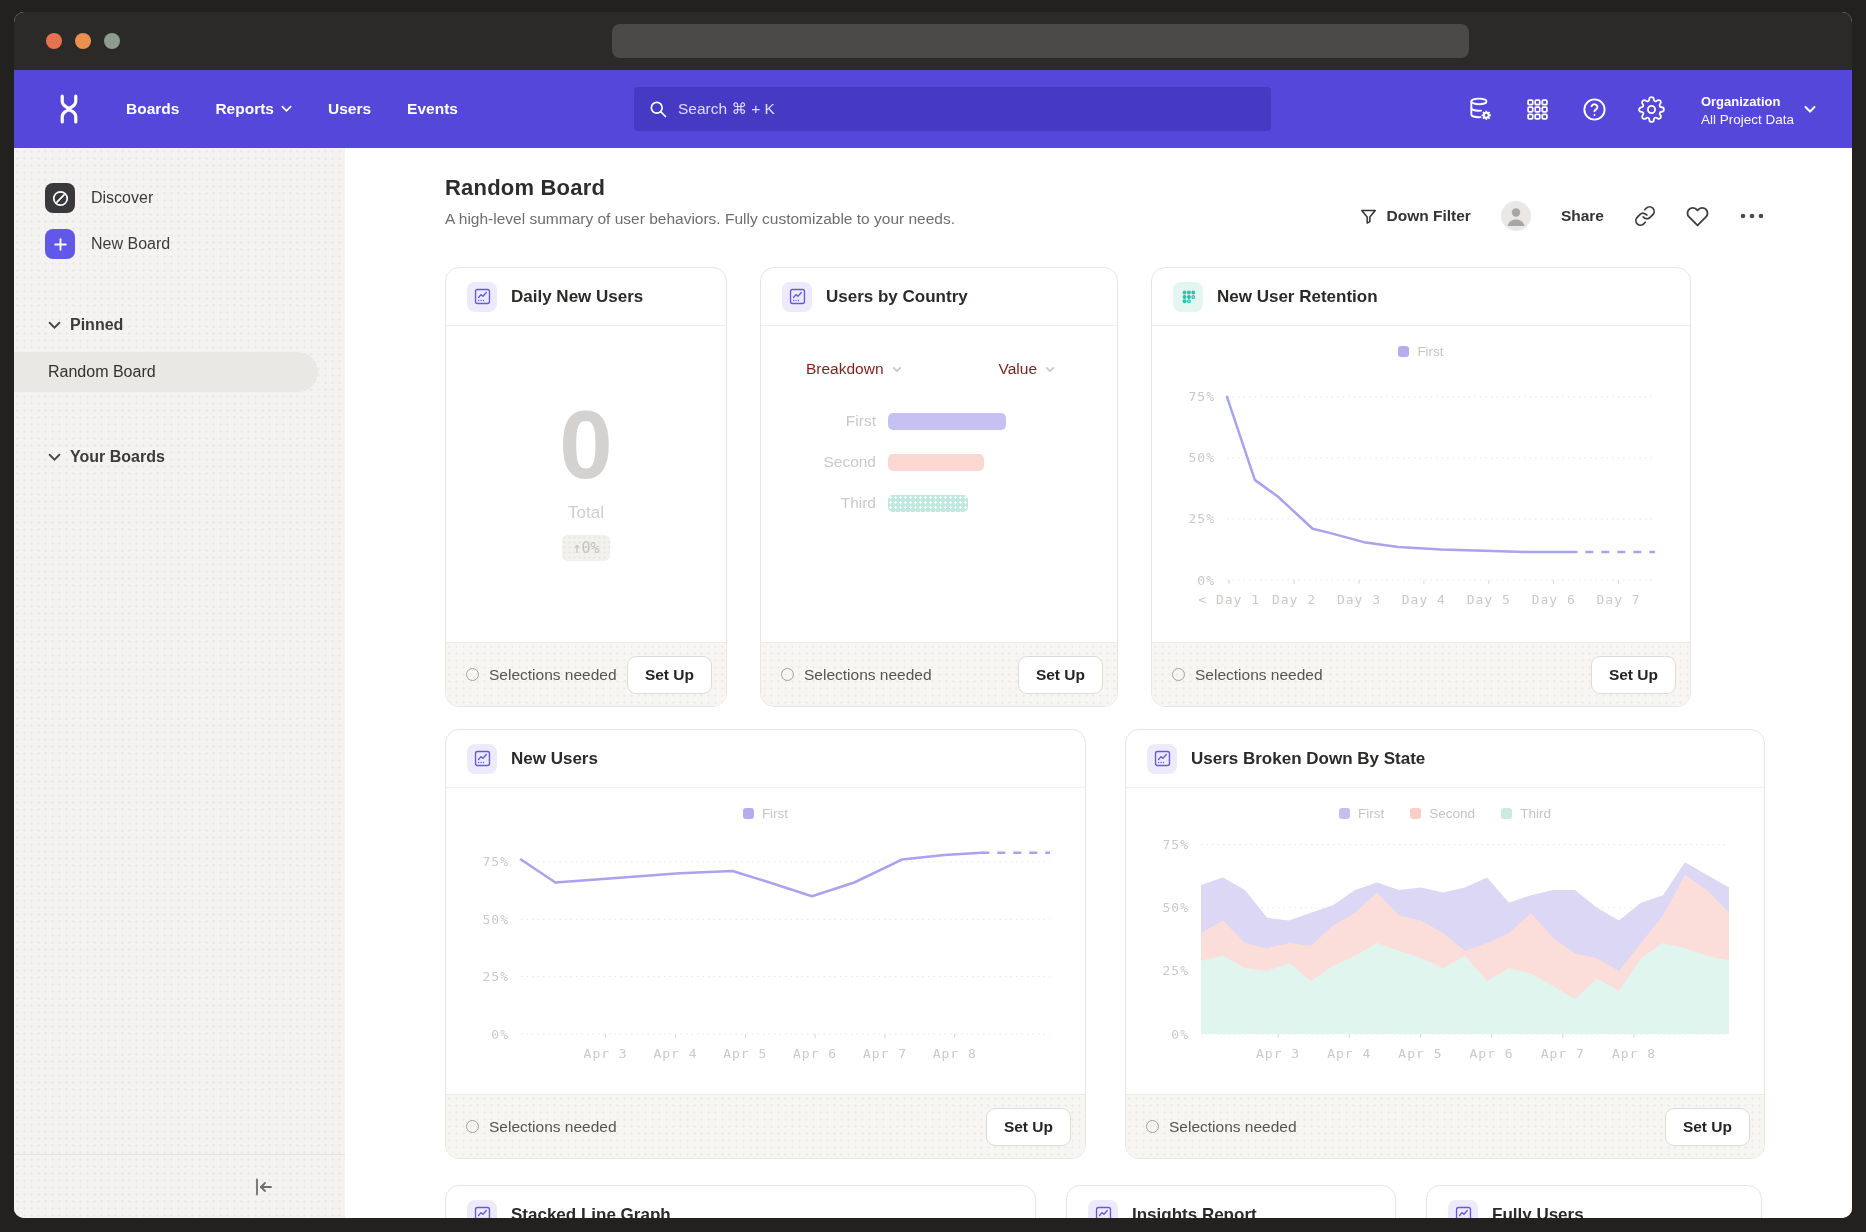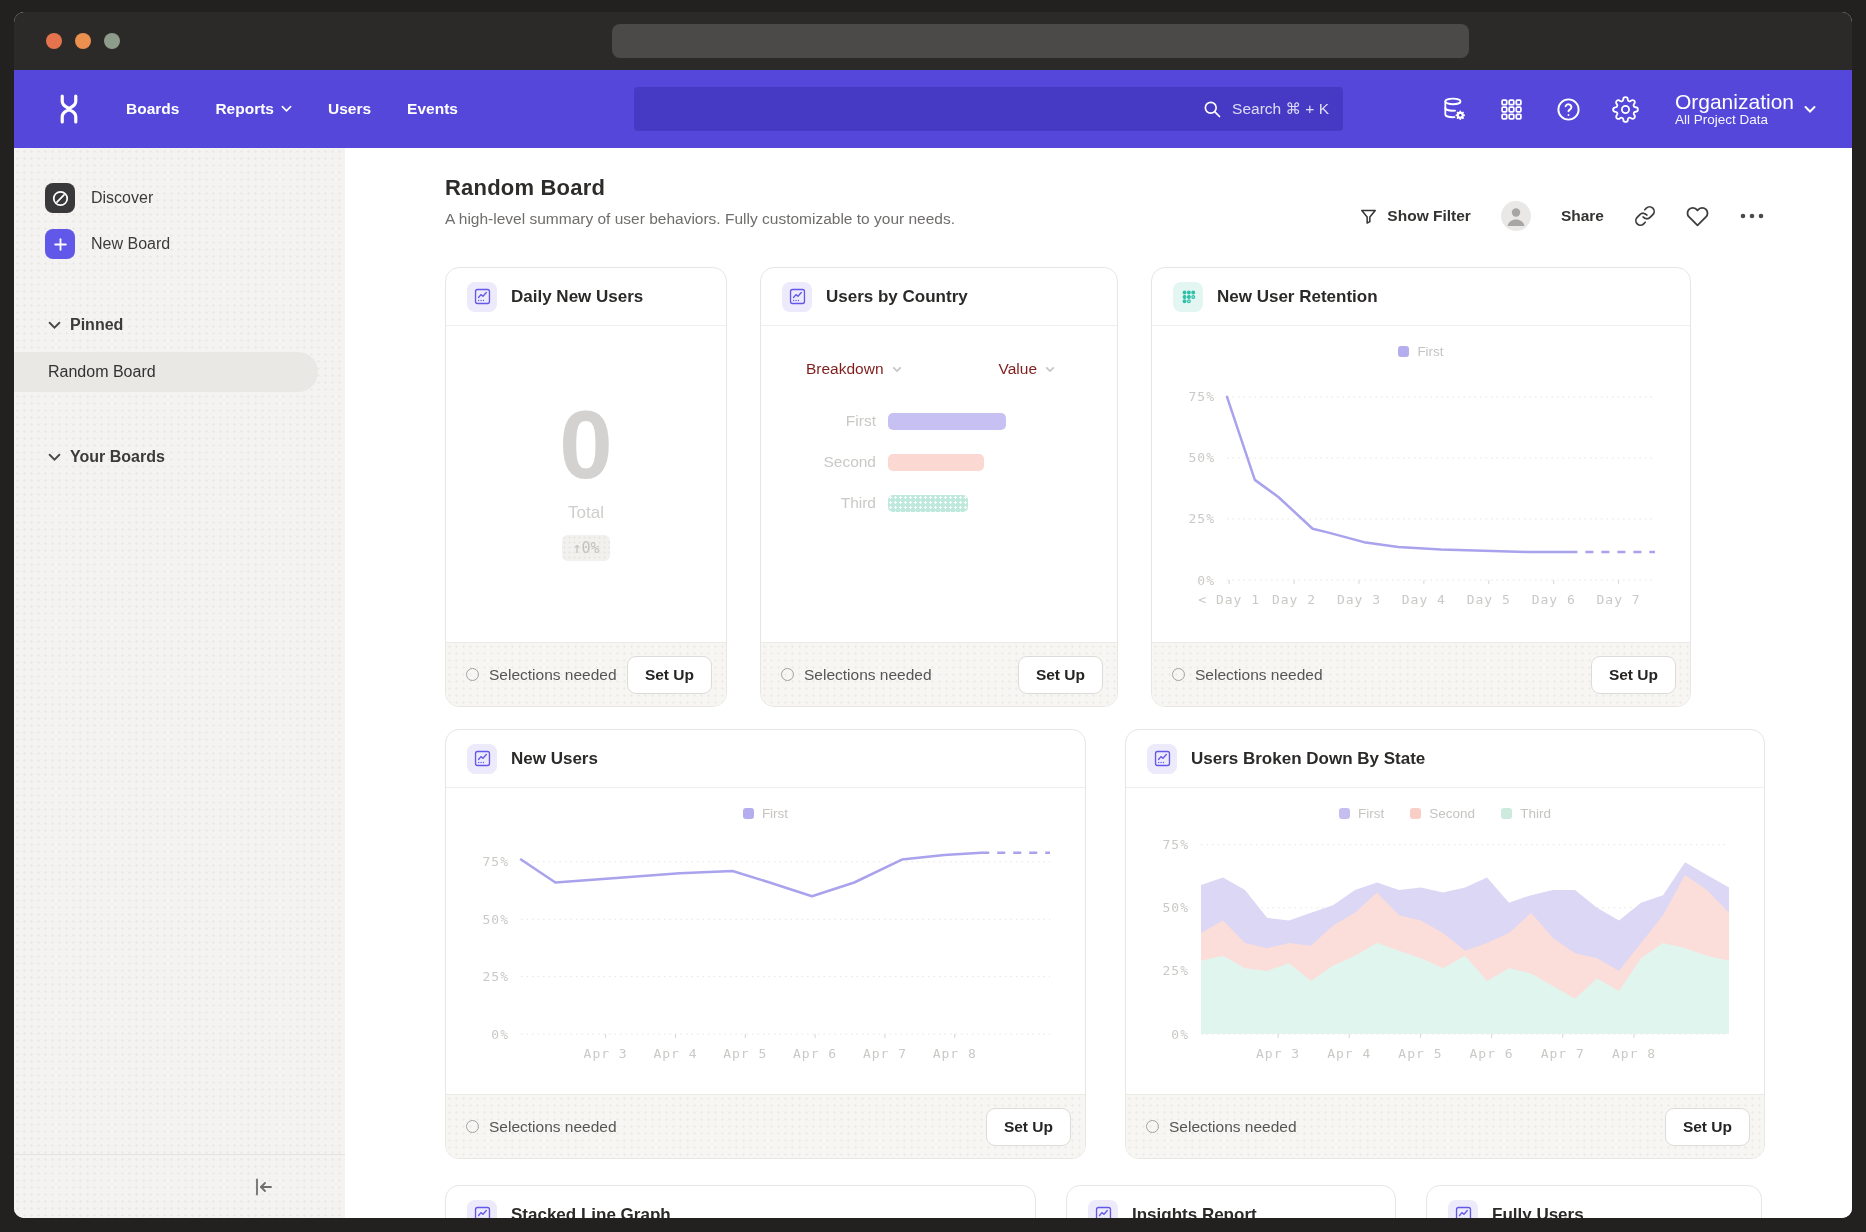--- a/index.html
+++ b/index.html
@@ -16,27 +16,27 @@
   .light.l1 { background:#e5744e; }
   .light.l2 { background:#ec9050; }
   .light.l3 { background:#8e9c8c; }
   .urlbar { position:absolute; left:598px; top:12px; width:857px; height:34px; border-radius:8px; background:#4b4a48; }
 
   
   .nav { height:78px; background:#5447da; position:relative; flex:0 0 auto; color:#fff; }
   .nav-left { position:absolute; left:40px; top:0; height:78px; display:flex; align-items:center; gap:36px; }
   .brand { display:flex; align-items:center; margin-right:6px; }
   .nav-item { font-size:15.5px; font-weight:600; color:#fff; display:flex; align-items:center; gap:7px; cursor:default; }
-  .search { position:absolute; left:620px; top:17px; width:709px; height:44px; border-radius:4px;
-            background:#463ac4; display:flex; align-items:center; padding:0 14px; gap:10px;justify-content:flex-end; }
+  .search { position:absolute; left:620px; top:17px; width:637px; height:44px; border-radius:4px;
+            background:#463ac4; display:flex; align-items:center; padding:0 14px; gap:10px; }
   .search-ph { font-size:15.5px; color:rgba(255,255,255,0.82); }
   .nav-right { position:absolute; right:36px; top:0; height:78px; display:flex; align-items:center; gap:30px; }
   .nav-ico { width:27px; height:27px; color:#fff; display:flex; align-items:center; justify-content:center; }
   .org { display:flex; align-items:center; gap:10px; margin-left:6px; }
-  .org-name { font-size:21px; font-weight:400; line-height:20px; }
+  .org-name { font-size:13px; font-weight:700; line-height:20px; }
   .org-sub { font-size:13.5px; font-weight:400; opacity:.95; }
 
   
   .app { flex:1; display:flex; min-height:0; }
   .dots-bg { background-image:radial-gradient(rgba(70,65,55,0.06) 1px, transparent 1.2px); background-size:7px 7px; }
 
   .sidebar { width:331px; flex:0 0 auto; background-color:#f4f3f1; display:flex; flex-direction:column; padding-top:28px;justify-content:center; }
   .side-row { display:flex; align-items:center; gap:16px; height:44px; padding-left:31px; margin-bottom:2px; }
   .side-ico { width:30px; height:30px; border-radius:8px; display:flex; align-items:center; justify-content:center; flex:0 0 auto; }
   .side-ico.dark { background:#39393b; color:#fff; }
@@ -247,21 +247,21 @@
       <div class="content">
 
         <div class="board-head">
           <div class="board-title">Random Board</div>
           <div class="board-sub">A high-level summary of user behaviors. Fully customizable to your needs.</div>
           <div class="head-actions">
             <div class="action">
               <svg width="19" height="19" viewBox="0 0 24 24" fill="none" stroke="currentColor" stroke-width="1.9" stroke-linejoin="round">
                   <path d="M3.5 4.5h17l-6.8 8v6l-3.4 1.8v-7.8l-6.8-8z"></path>
                 </svg>
-              <span>Show Filter</span>
+              <span>Down Filter</span>
             </div>
             <div class="avatar">
               <svg width="30" height="30" viewBox="0 0 30 30">
                   <circle cx="15" cy="11.5" r="4.2" fill="#a7a6a4"></circle>
                   <path d="M6.5 25c1-4.4 4.4-6.6 8.5-6.6s7.5 2.2 8.5 6.6z" fill="#a7a6a4"></path>
                 </svg>
             </div>
             <div class="action">
                 <span>Share</span>
               </div>

